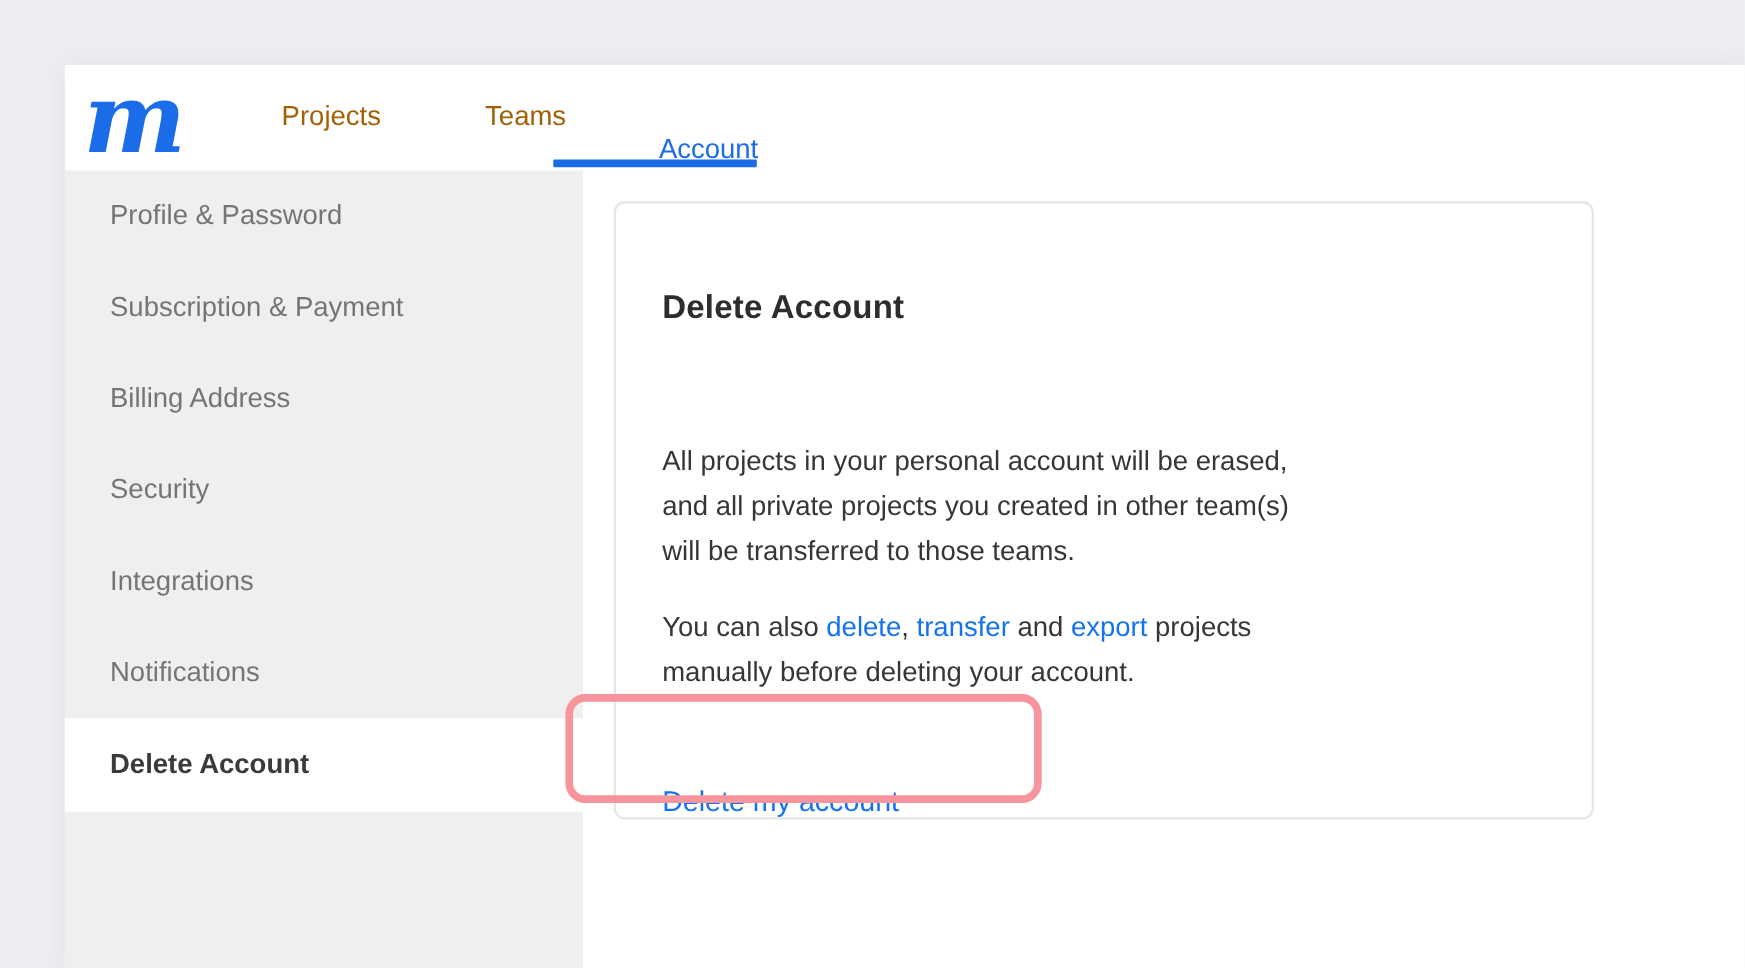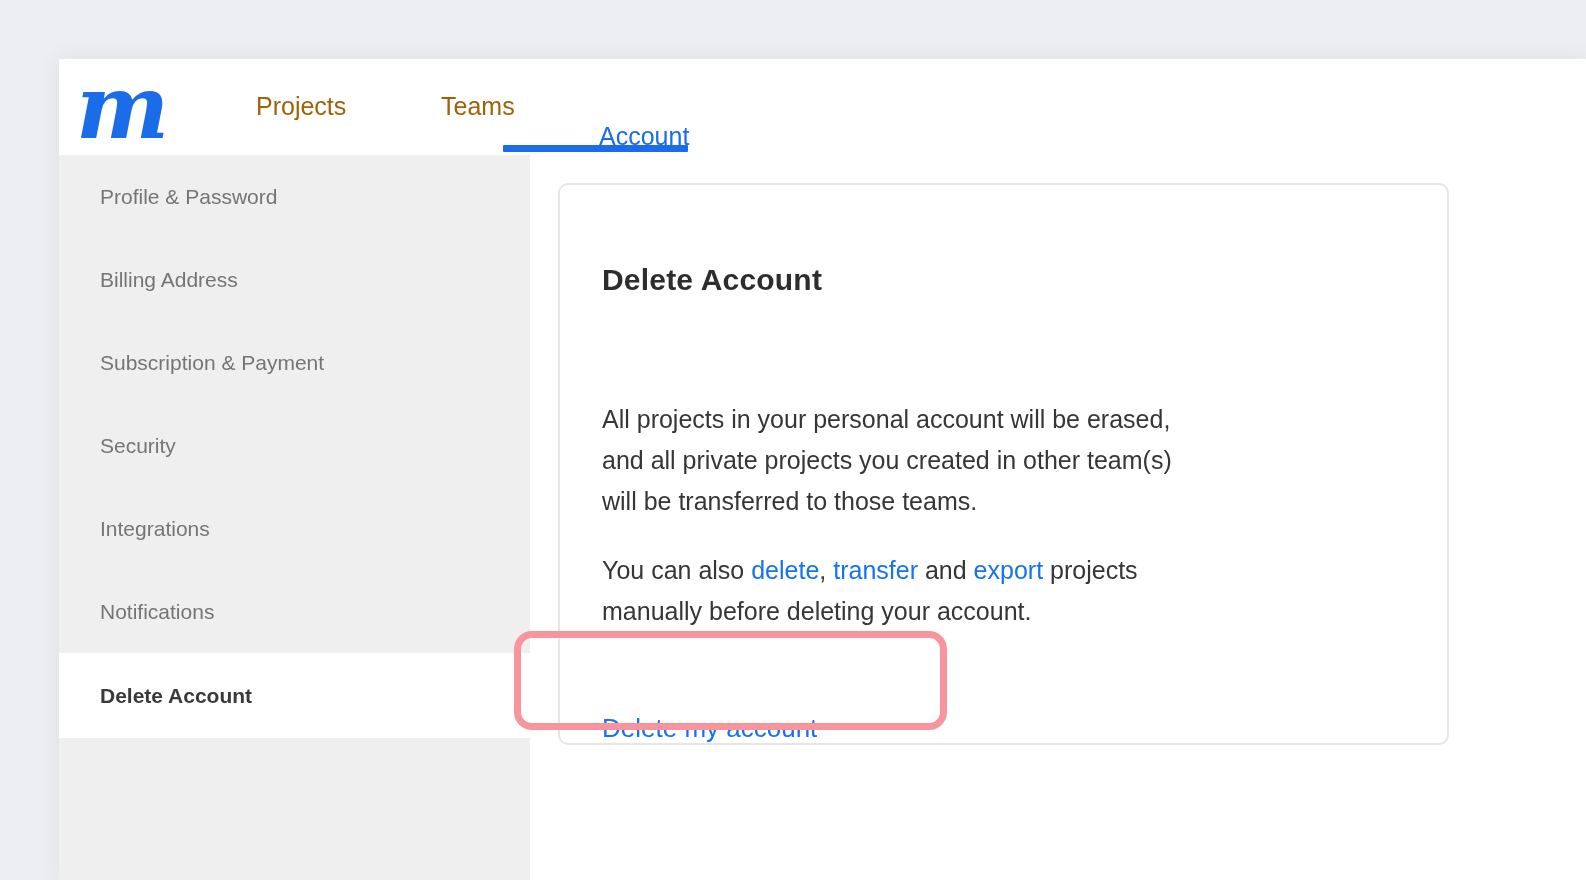--- a/index.html
+++ b/index.html
@@ -72,21 +72,21 @@
     position: absolute;
     left: 0; top: 96px; bottom: 0;
     width: 471px;
     background: var(--sidebar-bg);
   }
   .side-list { list-style: none; }
   .side-item {
     height: 83px;
     line-height: 83px;
     padding-left: 41px;
-    font-size: 21px;
+    font-size: 25px;
     color: #757575;
     cursor: pointer;
     white-space: nowrap;
   }
   .side-item.active {
     height: 85px;
     line-height: 85px;
     background: #ffffff;
     color: #3a3a3a;
     font-weight: 700;
@@ -159,22 +159,22 @@
       <div class="logo">m</div>
       <div class="tab tab-projects">Projects</div>
       <div class="tab tab-teams">Teams</div>
       <div class="tab tab-account">Account</div>
       <div class="tab-underline"></div>
     </header>
 
     <aside class="sidebar">
       <ul class="side-list">
         <li class="side-item">Profile &amp; Password</li>
+        <li class="side-item">Subscription &amp; Payment</li>
         <li class="side-item">Billing Address</li>
-        <li class="side-item">Subscription &amp; Payment</li>
         <li class="side-item">Security</li>
         <li class="side-item">Integrations</li>
         <li class="side-item">Notifications</li>
         <li class="side-item active">Delete Account</li>
       </ul>
     </aside>
 
     <main class="content">
       <section class="card">
         <h1 class="card-title">Delete Account</h1>

